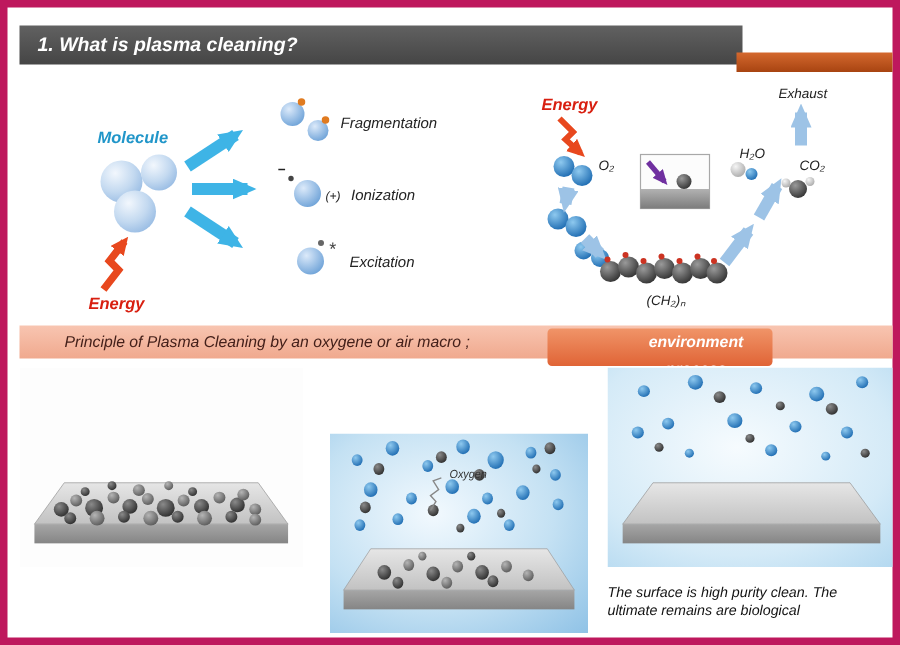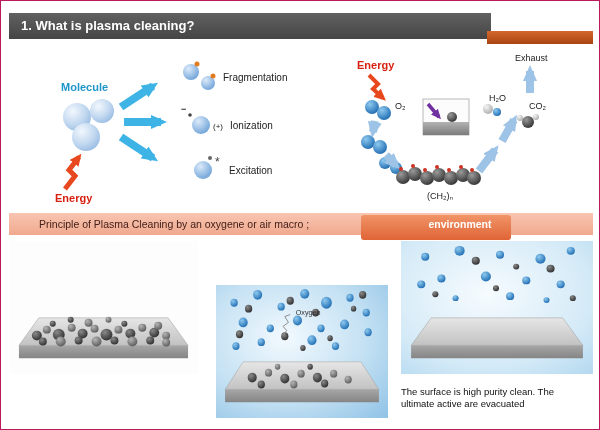--- a/index.html
+++ b/index.html
@@ -1,18 +1,18 @@
 <!DOCTYPE html>
 <html><head>
 <meta charset="utf-8">
 <style>
   * { margin:0; padding:0; box-sizing:border-box; }
   html,body { background:#e9e9e9; font-family:"Liberation Sans", sans-serif; }
   .slide { position:relative; width:600px; height:430px; background:#ffffff;
-           border:1px solid #be185d; overflow:hidden; }
+           border:5px solid #be185d; overflow:hidden;font-style:italic; }
 
   .title-bar { position:absolute; left:8px; top:12px; width:482px; height:26px;
                background:linear-gradient(#616161,#454545); color:#fff;
                font-size:13px; font-weight:bold; line-height:26px; padding-left:12px; }
   .title-accent { position:absolute; left:486px; top:30px; width:106px; height:13px;
                   background:linear-gradient(#d4682e,#a84411); }
 
   svg text { font-family:"Liberation Sans", sans-serif; }
   .t-blue  { fill:#2196c9; font-weight:bold; font-size:11px; }
   .t-red   { fill:#d81f10; font-weight:bold; font-size:11px; }
@@ -356,16 +356,16 @@
           <circle cx="34" cy="54" r="3" fill="url(#gBlob)"></circle>
           <circle cx="148" cy="28" r="4" fill="url(#gBlob)"></circle>
           <circle cx="94" cy="48" r="3" fill="url(#gBlob)"></circle>
           <circle cx="170" cy="58" r="3" fill="url(#gBlob)"></circle>
         </g>
       <g>
         <polygon points="30,78 160,78 180,106 10,106" fill="url(#gTop)" stroke="#9a9a9a" stroke-width="0.5"></polygon>
         <rect x="10" y="106" width="170" height="13" fill="url(#gFront)"></rect>
       </g>
     </svg>
-    <div class="caption">The surface is high purity clean. The ultimate active are evacuated</div>
+    <div class="caption">The surface is high purity clean. The ultimate remains are biological</div>
   </div>
 
 </div>
 
 </body></html>

